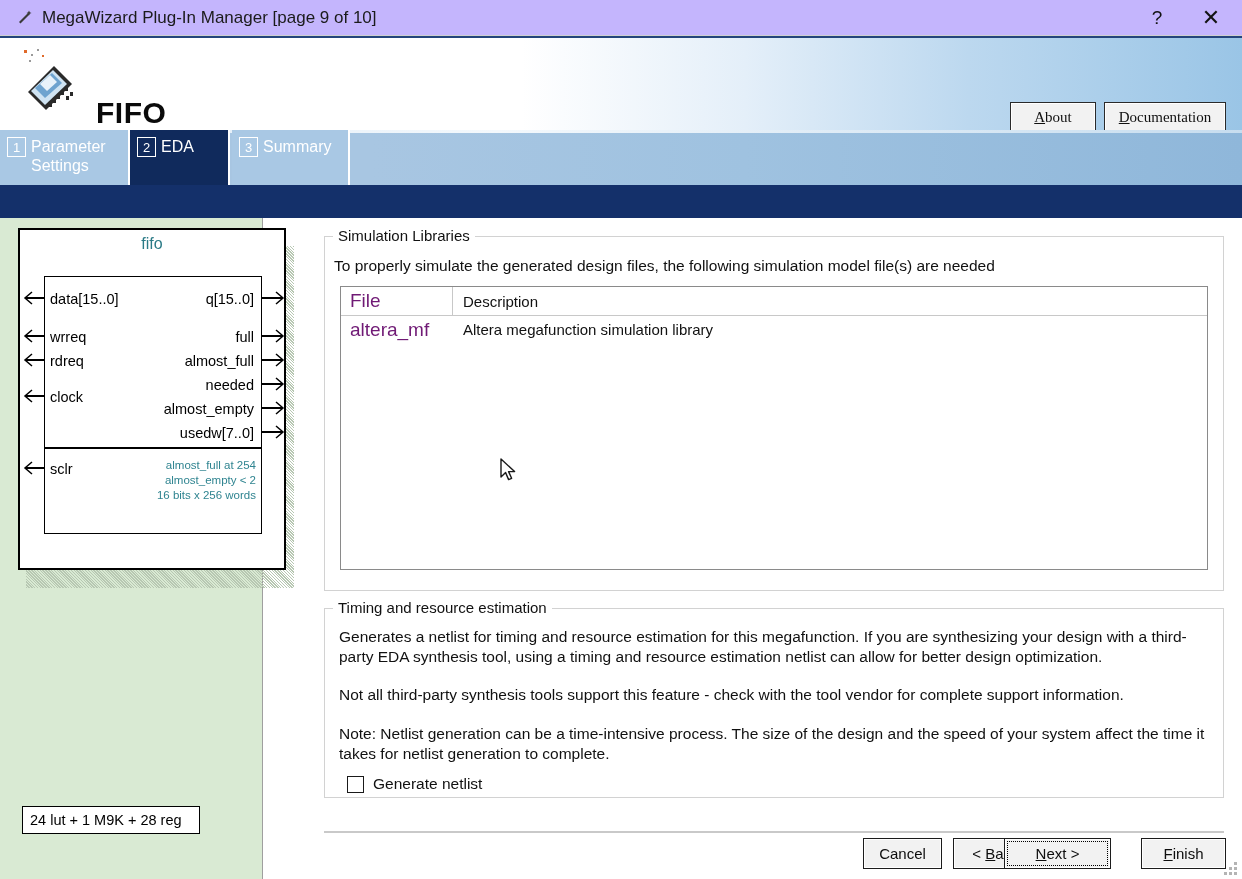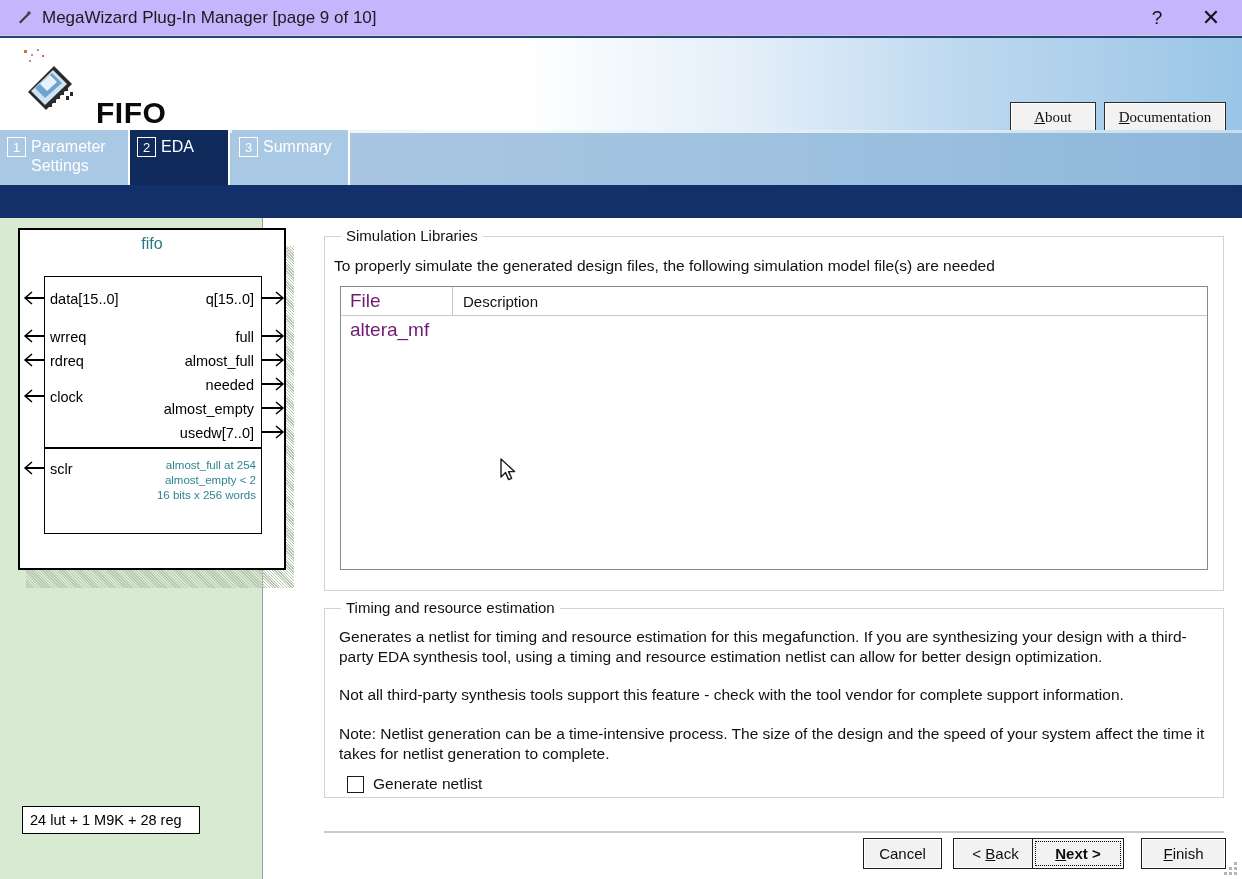--- a/index.html
+++ b/index.html
@@ -151,21 +151,21 @@
   #rightpane {
     position: absolute; left: 264px; top: 0; width: 978px; height: 661px;
   }
 
   .group {
     position: absolute;
     border: 1px solid #d2d2d2;
   }
   .group-title {
     position: absolute; top: -10px; left: 8px; background: #ffffff;
-    padding: 0 5px; font-size: 15px; color: #111111; margin-left: 8px;
+    padding: 0 5px; font-size: 15px; color: #111111;
   }
 
   #grp-sim { left: 60px; top: 18px; width: 900px; height: 355px; }
   #sim-desc {
     position: absolute; left: 70px; top: 39px;
     font-size: 15.5px; color: #111111; white-space: nowrap;
   }
   #simtable {
     position: absolute; left: 76px; top: 68px; width: 868px; height: 284px;
     border: 1px solid #8a8a8a; background: #ffffff;
@@ -213,21 +213,21 @@
   .foot-btn {
     position: absolute; top: 620px; height: 31px;
     background: #f2f2f2; border: 1px solid #1c1c1c;
     box-shadow: inset 0 0 0 1px #ffffff;
     font-size: 15px; color: #0d0d0d;
     display: flex; align-items: center; justify-content: center;
     cursor: default;
   }
   #btn-cancel { left: 599px; width: 79px; }
   #btn-back   { left: 689px; width: 85px; }
-  #btn-next   { left: 768px; width: 92px; font-weight: bold; }
+  #btn-next   { left: 740px; width: 107px; }
   #btn-finish { left: 877px; width: 85px; }
   #btn-next .focusring {
     position: absolute; left: 2px; top: 2px; right: 2px; bottom: 2px;
     border: 1px dotted #000000;
   }
 
   #grip {
     position: absolute; right: 4px; bottom: 3px; width: 14px; height: 14px;
   }
   #grip i {
@@ -371,20 +371,21 @@
     </div>
     <div id="sim-desc">To properly simulate the generated design files, the following simulation model file(s) are needed</div>
 
     <div id="simtable">
       <div class="thead">
         <div class="cell-file">File</div>
         <div class="cell-desc">Description</div>
       </div>
       <div class="trow">
         <div class="cell-file">altera_mf</div>
+        <div class="cell-desc">Altera megafunction simulation library</div>
       </div>
     </div>
 
     <div class="group" id="grp-timing">
       <div class="group-title">Timing and resource estimation</div>
       <div class="tpara" id="tp2">Not all third-party synthesis tools support this feature - check with the tool vendor for complete support information.</div>
       <div class="tpara" id="tp1">Generates a netlist for timing and resource estimation for this megafunction. If you are synthesizing your design with a third-party EDA synthesis tool, using a timing and resource estimation netlist can allow for better design optimization.</div>
       <div class="tpara" id="tp3">Note: Netlist generation can be a time-intensive process. The size of the design and the speed of your system affect the time it takes for netlist generation to complete.</div>
       <div id="chk-row">
         <div id="chk-box"></div>

